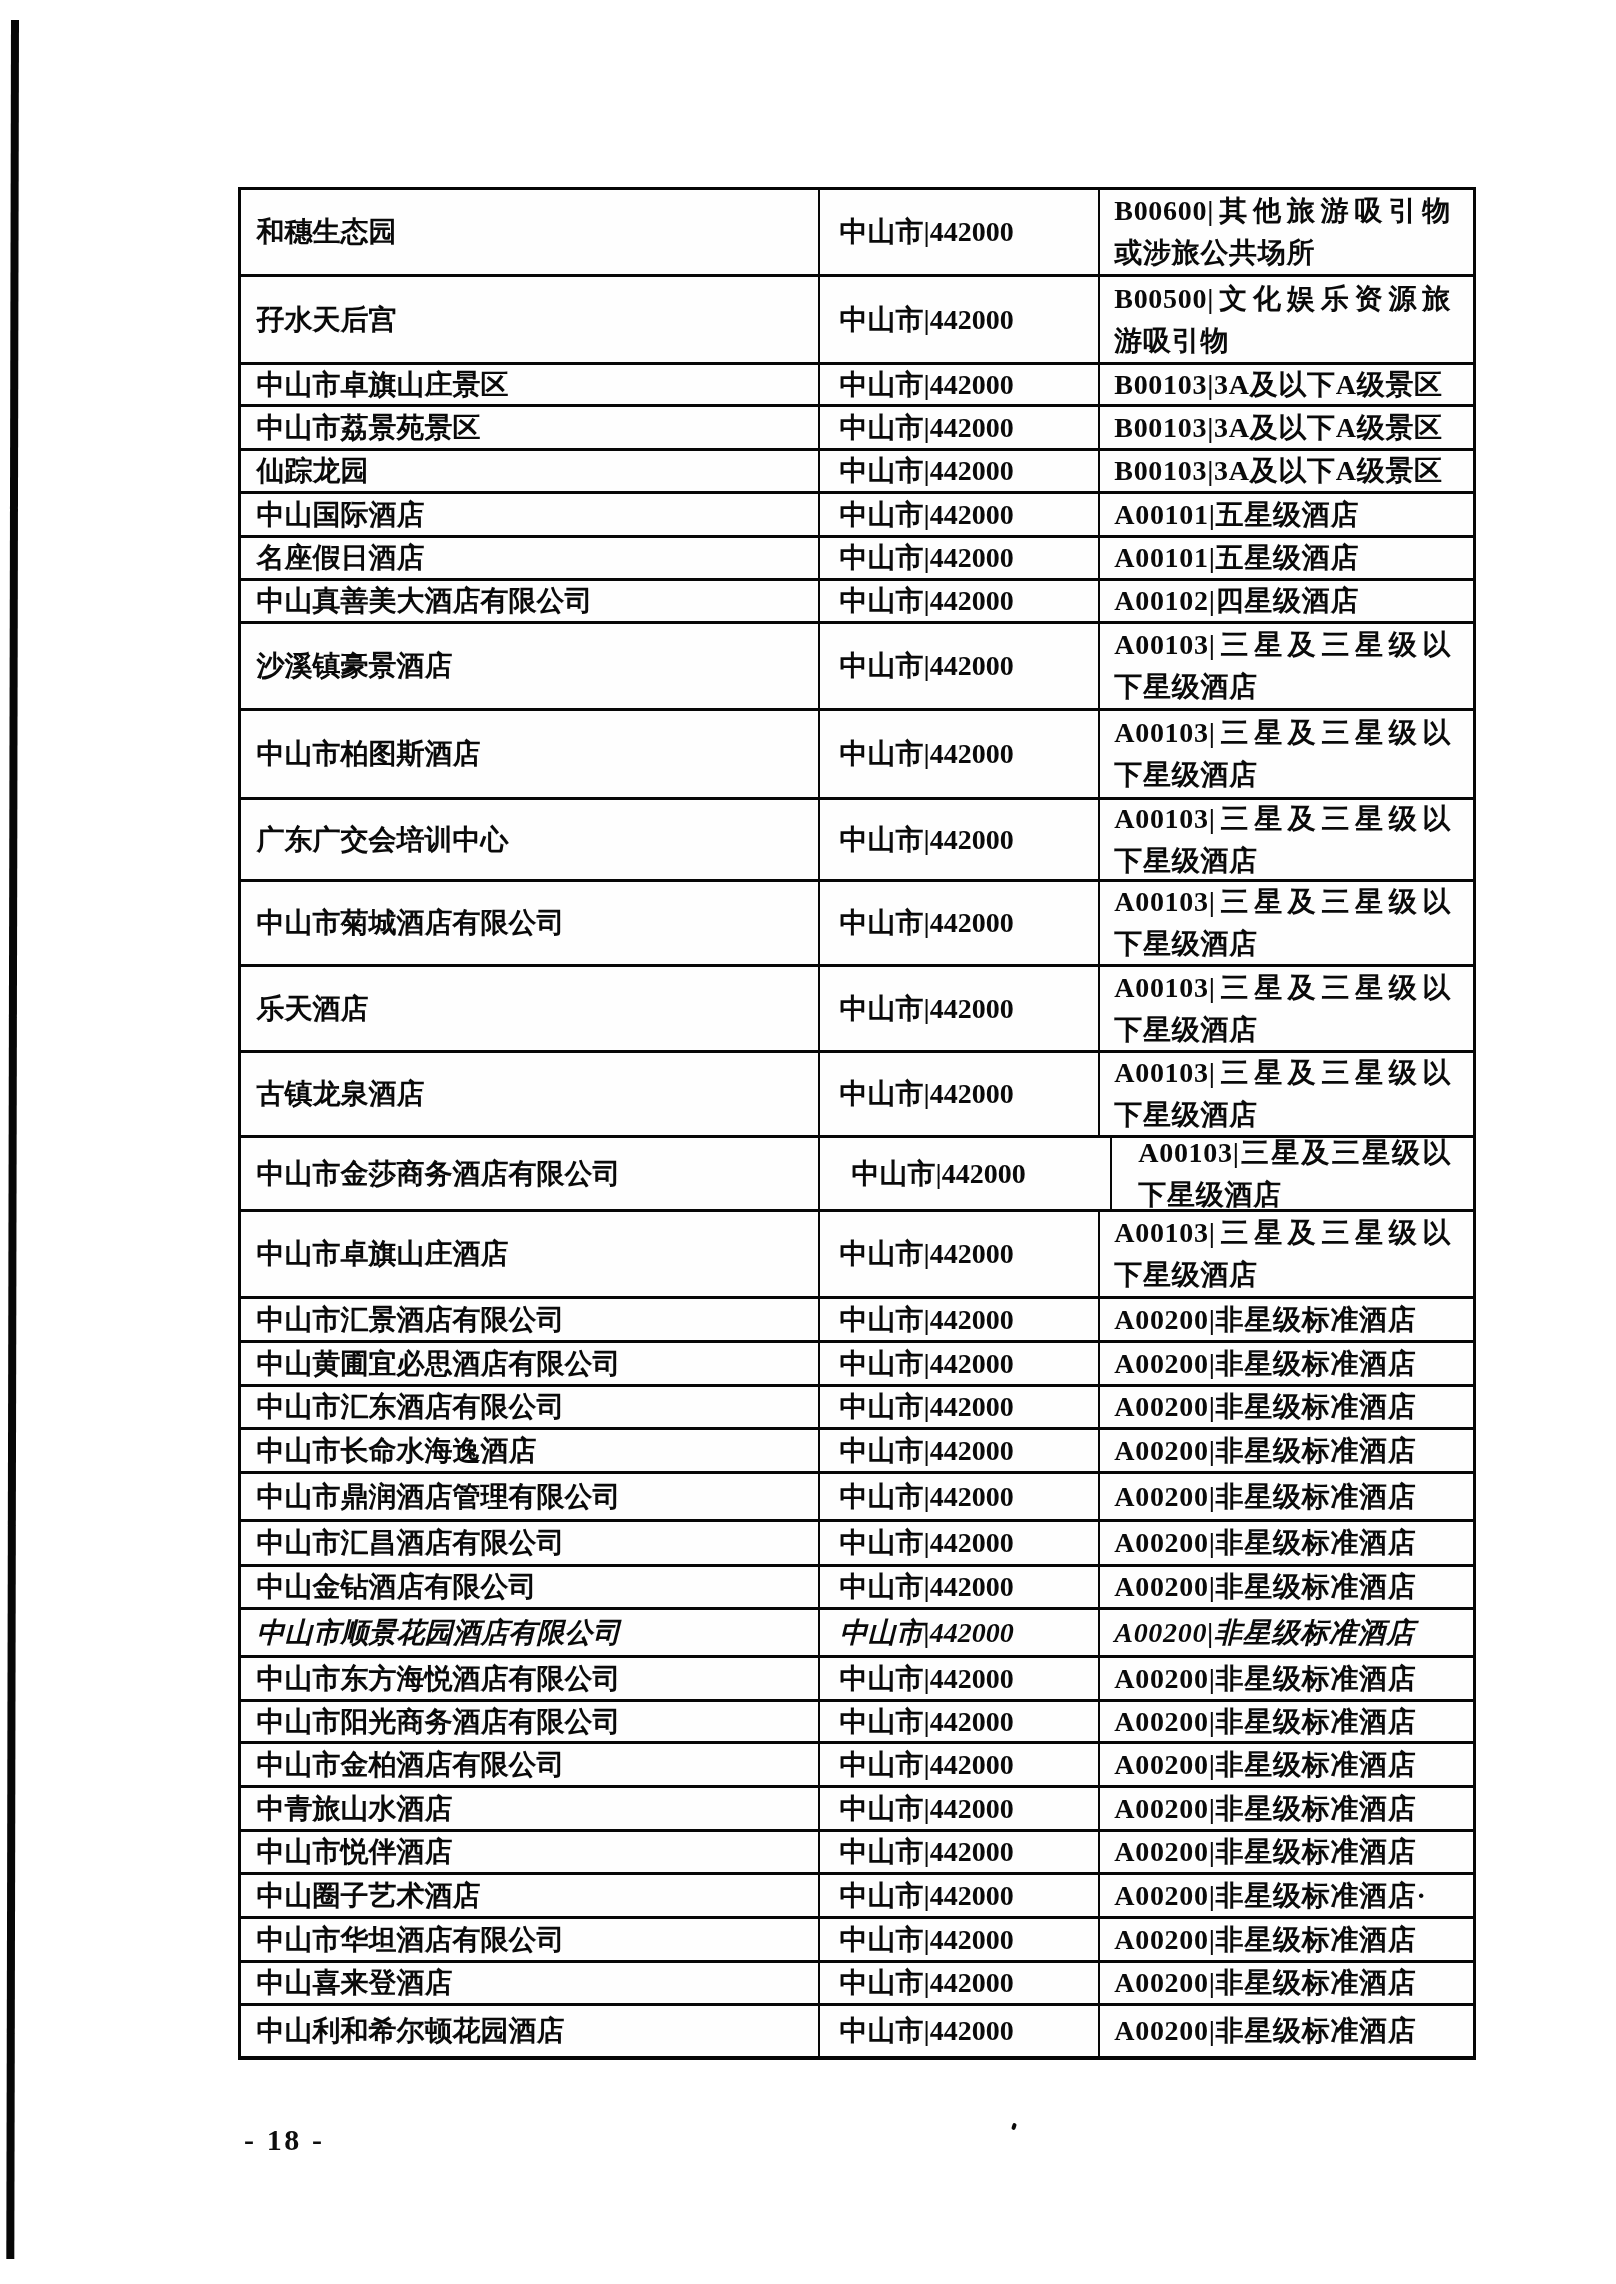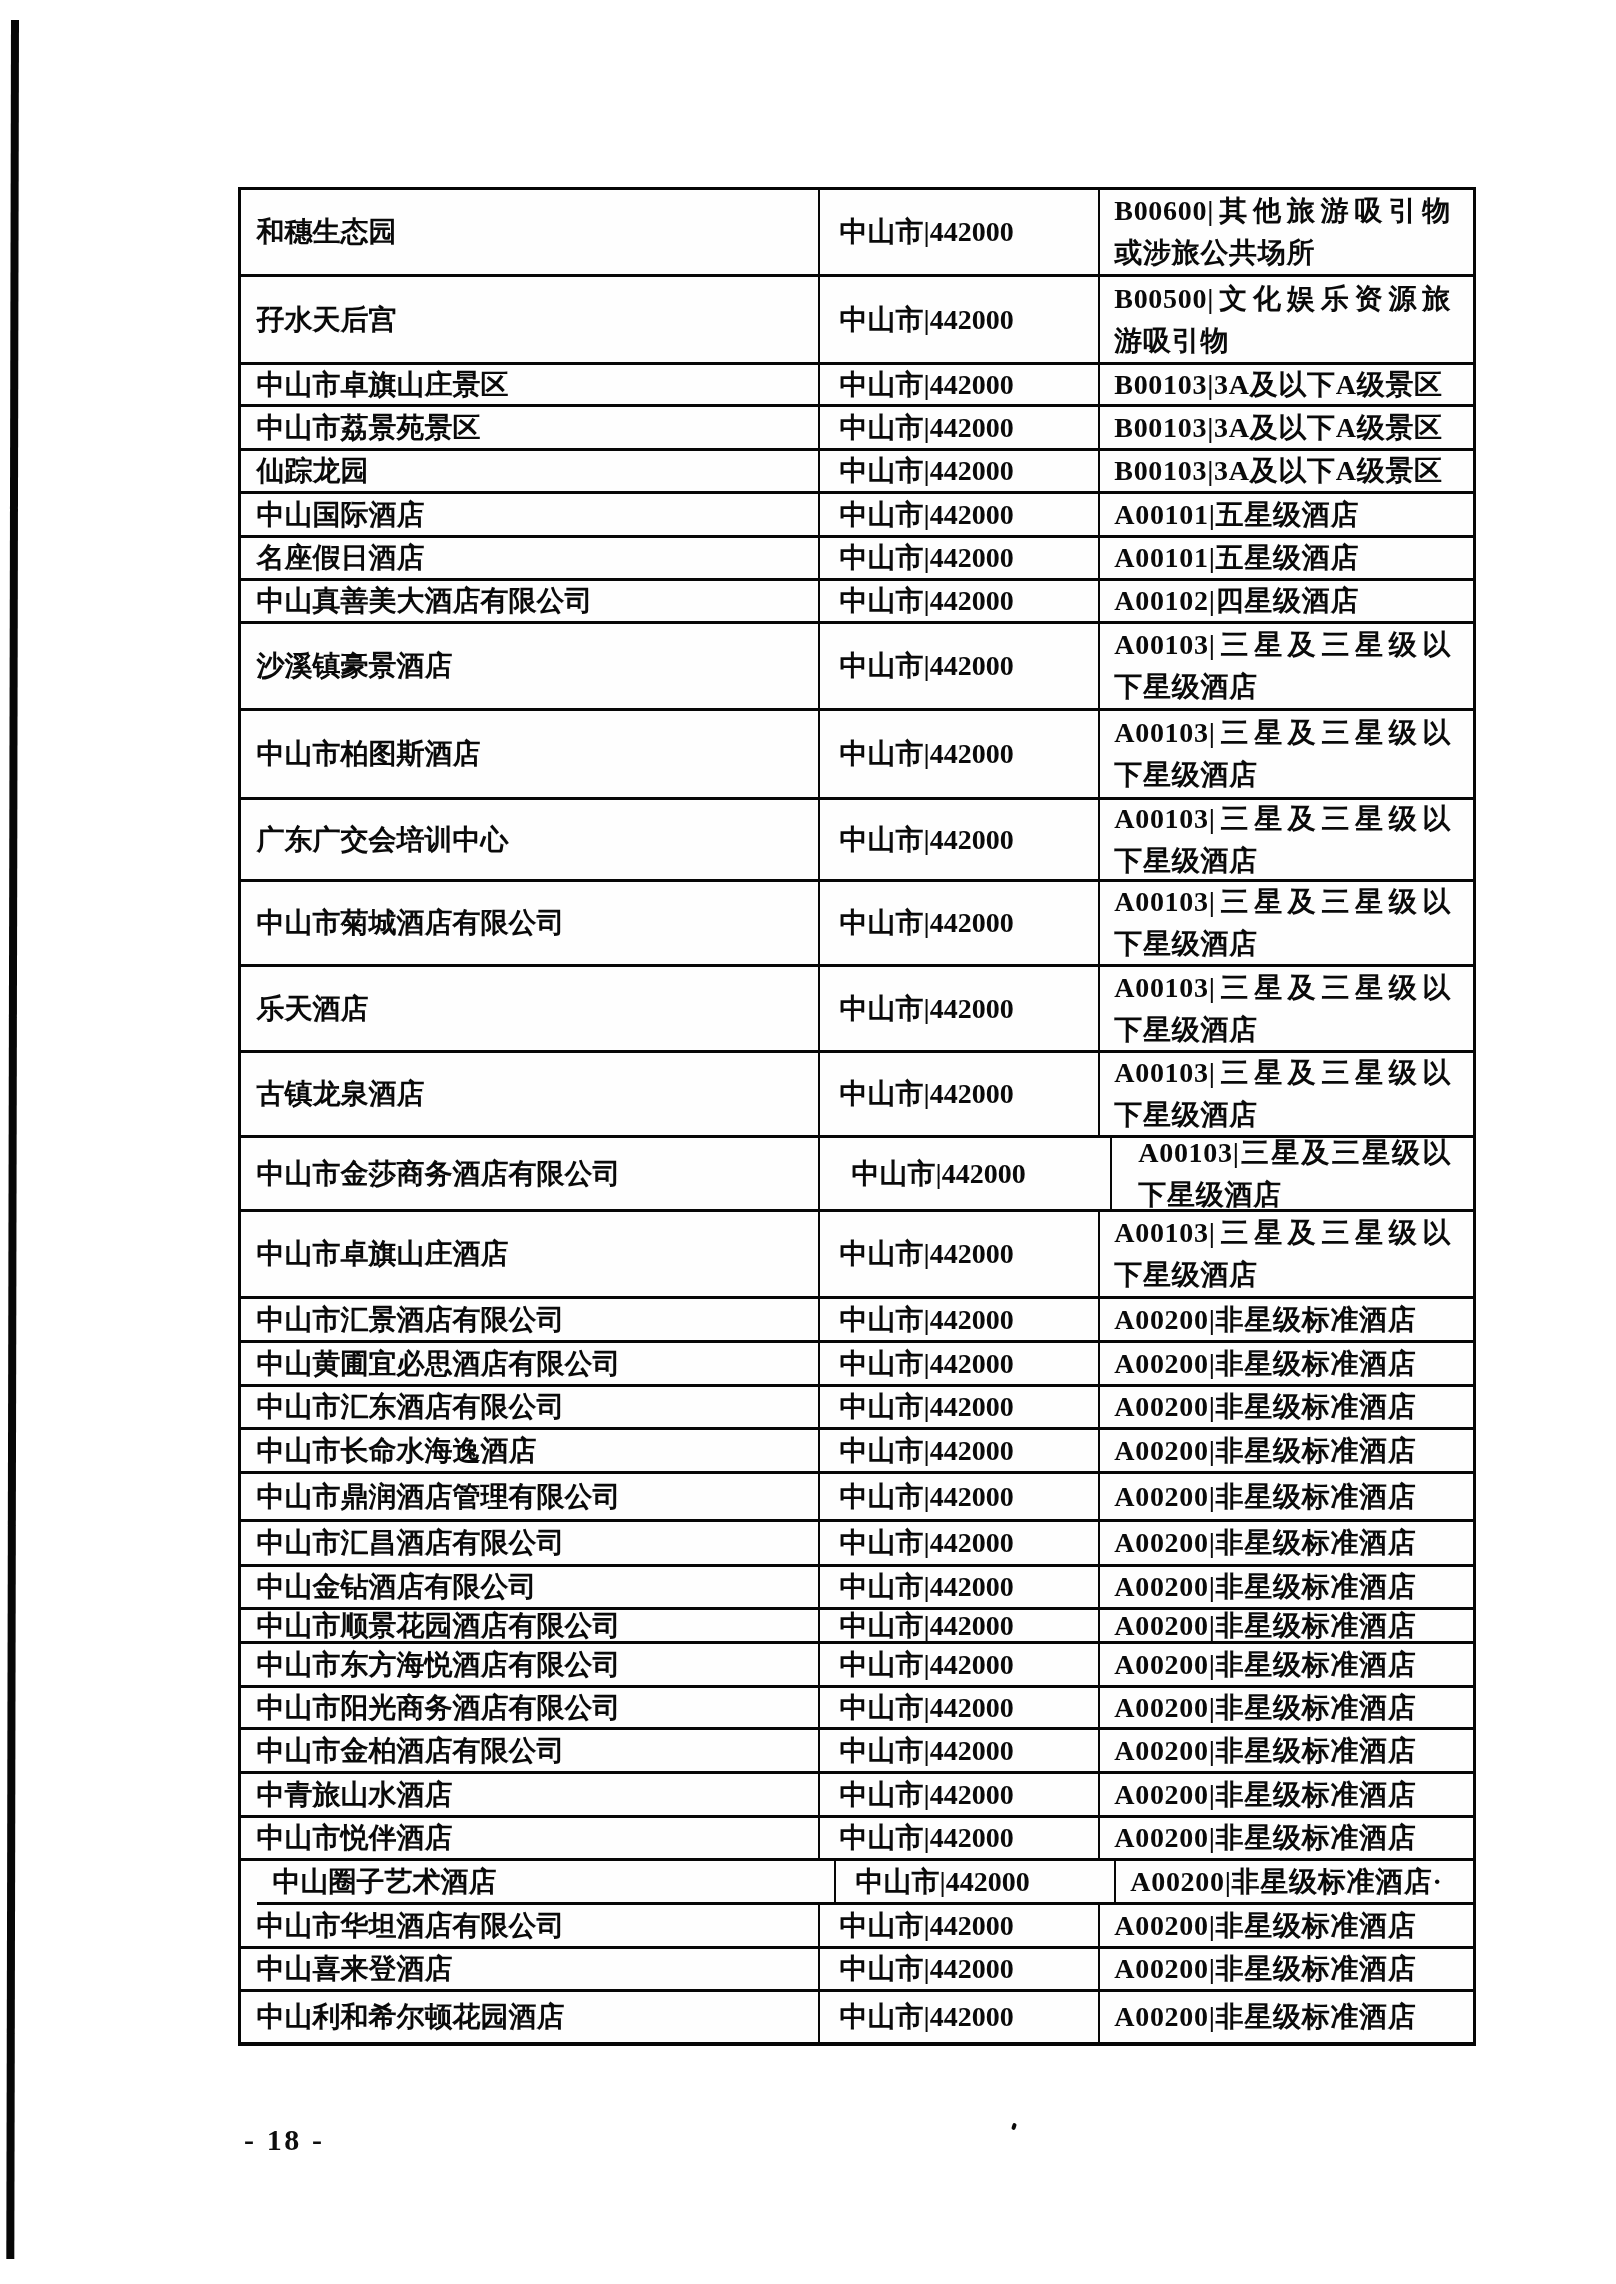--- a/index.html
+++ b/index.html
@@ -228,21 +228,21 @@
           <div class="line ll">A00200|非星级标准酒店</div>
         </div>
       </div>
       <div class="tr" style="height: 43px;">
         <div class="td c1">中山金钻酒店有限公司</div>
         <div class="td c2">中山市|442000</div>
         <div class="td c3">
           <div class="line ll">A00200|非星级标准酒店</div>
         </div>
       </div>
-      <div class="tr" style="height: 34px;">
+      <div class="tr" style="height: 48px; font-style: italic;">
         <div class="td c1">中山市顺景花园酒店有限公司</div>
         <div class="td c2">中山市|442000</div>
         <div class="td c3">
           <div class="line ll">A00200|非星级标准酒店</div>
         </div>
       </div>
       <div class="tr" style="height: 44px;">
         <div class="td c1">中山市东方海悦酒店有限公司</div>
         <div class="td c2">中山市|442000</div>
         <div class="td c3">
@@ -270,21 +270,21 @@
           <div class="line ll">A00200|非星级标准酒店</div>
         </div>
       </div>
       <div class="tr" style="height: 43px;">
         <div class="td c1">中山市悦伴酒店</div>
         <div class="td c2">中山市|442000</div>
         <div class="td c3">
           <div class="line ll">A00200|非星级标准酒店</div>
         </div>
       </div>
-      <div class="tr" style="height: 44px; margin-left: 16px;">
+      <div class="tr" style="height: 44px;">
         <div class="td c1">中山圈子艺术酒店</div>
         <div class="td c2">中山市|442000</div>
         <div class="td c3">
           <div class="line ll">A00200|非星级标准酒店·</div>
         </div>
       </div>
       <div class="tr" style="height: 44px;">
         <div class="td c1">中山市华坦酒店有限公司</div>
         <div class="td c2">中山市|442000</div>
         <div class="td c3">

